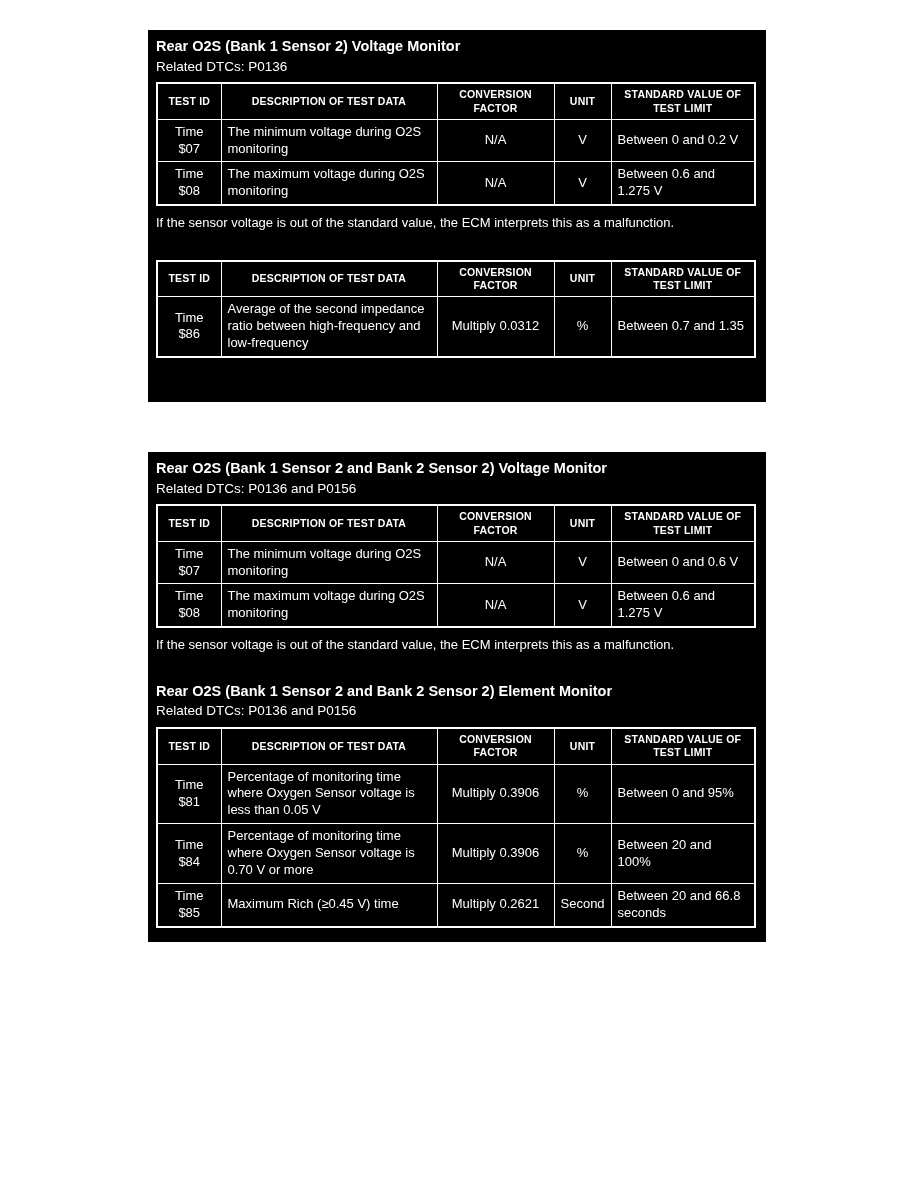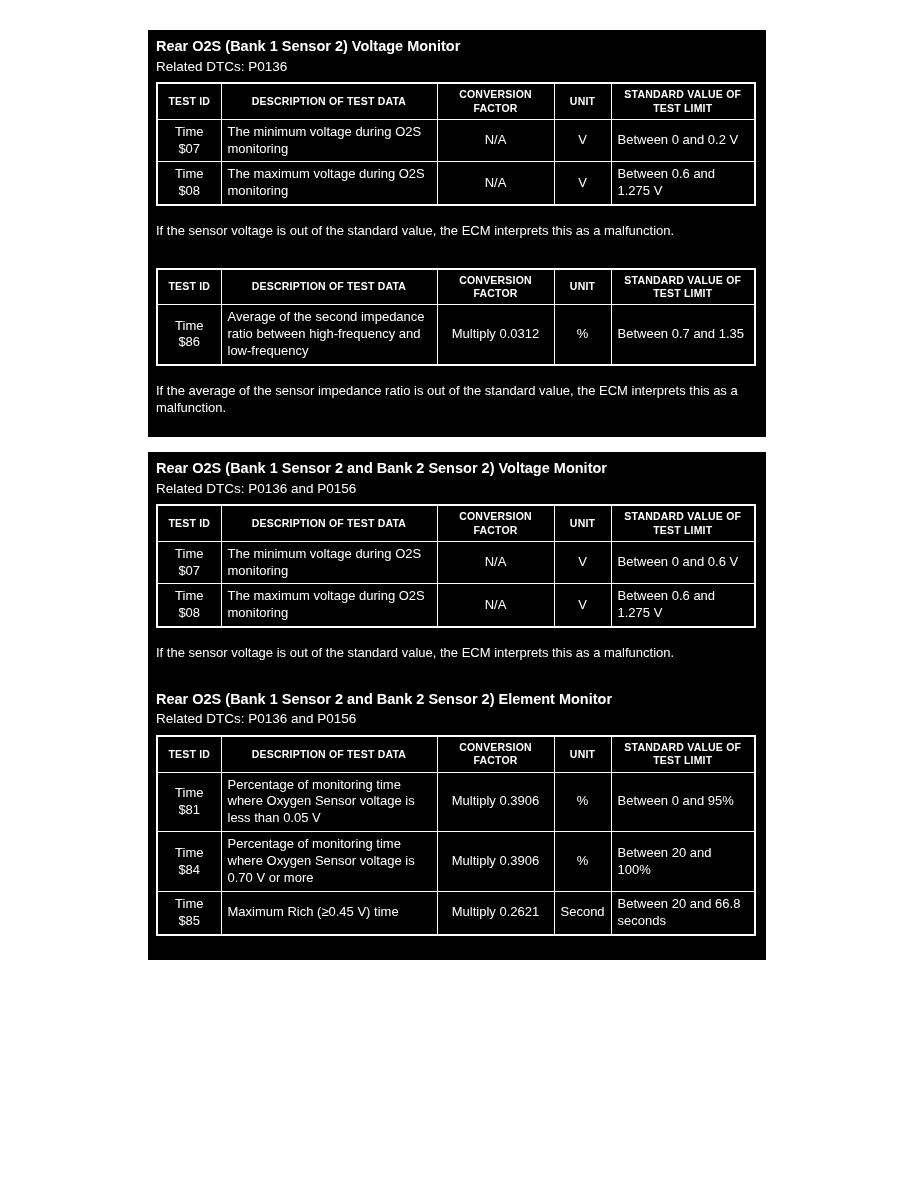--- a/index.html
+++ b/index.html
@@ -14,21 +14,21 @@
     height: 1188px;
     background: #ffffff;
     overflow: hidden;
   }
   .panel {
     position: absolute;
     left: 148px;
     width: 618px;
     background: #000000;
     color: #ffffff;
-    padding: 5px 8px 20px 8px;
+    padding: 5px 8px 10px 8px;
   }
   .panel-1 { top: 30px; min-height: 372px; }
   .panel-2 { top: 452px; min-height: 463px; }
 
   .section + .section { margin-top: 28px; }
 
   .section-title {
     margin: 2px 0 0 0;
     font-size: 14.5px;
     font-weight: bold;
@@ -74,21 +74,21 @@
 
   col.w-testid   { width: 64px;  }
   col.w-desc     { width: 216px; }
   col.w-conv     { width: 117px; }
   col.w-unit     { width: 57px;  }
   col.w-standard { width: 144px; }
 
   .note {
     font-size: 13px;
     line-height: 1.35;
-    margin: 16px 0 0 0;
+    margin: 8px 0 0 0;
   }
   .row-min { height: 37px; }
   .row-tall { height: 52px; }
 </style>
 </head>
 <body>
 
 <div class="page">
 
   <section class="panel panel-1">
@@ -157,21 +157,20 @@
           <tr class="row-tall">
             <td class="c-testid">Time
 $86</td>
             <td class="c-desc">Average of the second impedance ratio between high-frequency and low-frequency</td>
             <td class="c-conv">Multiply 0.0312</td>
             <td class="c-unit">%</td>
             <td class="c-standard">Between 0.7 and 1.35</td>
           </tr>
         </tbody>
       </table>
-      <p class="note">If the average of the sensor impedance ratio is out of the standard value, the ECM interprets this as a malfunction.</p>
     </div>
 
   </section>
 
   <section class="panel panel-2">
 
     <div class="section">
       <h2 class="section-title">Rear O2S (Bank 1 Sensor 2 and Bank 2 Sensor 2) Voltage Monitor</h2>
       <div class="related">Related DTCs: P0136 and P0156</div>
       <table class="dtc-table">

